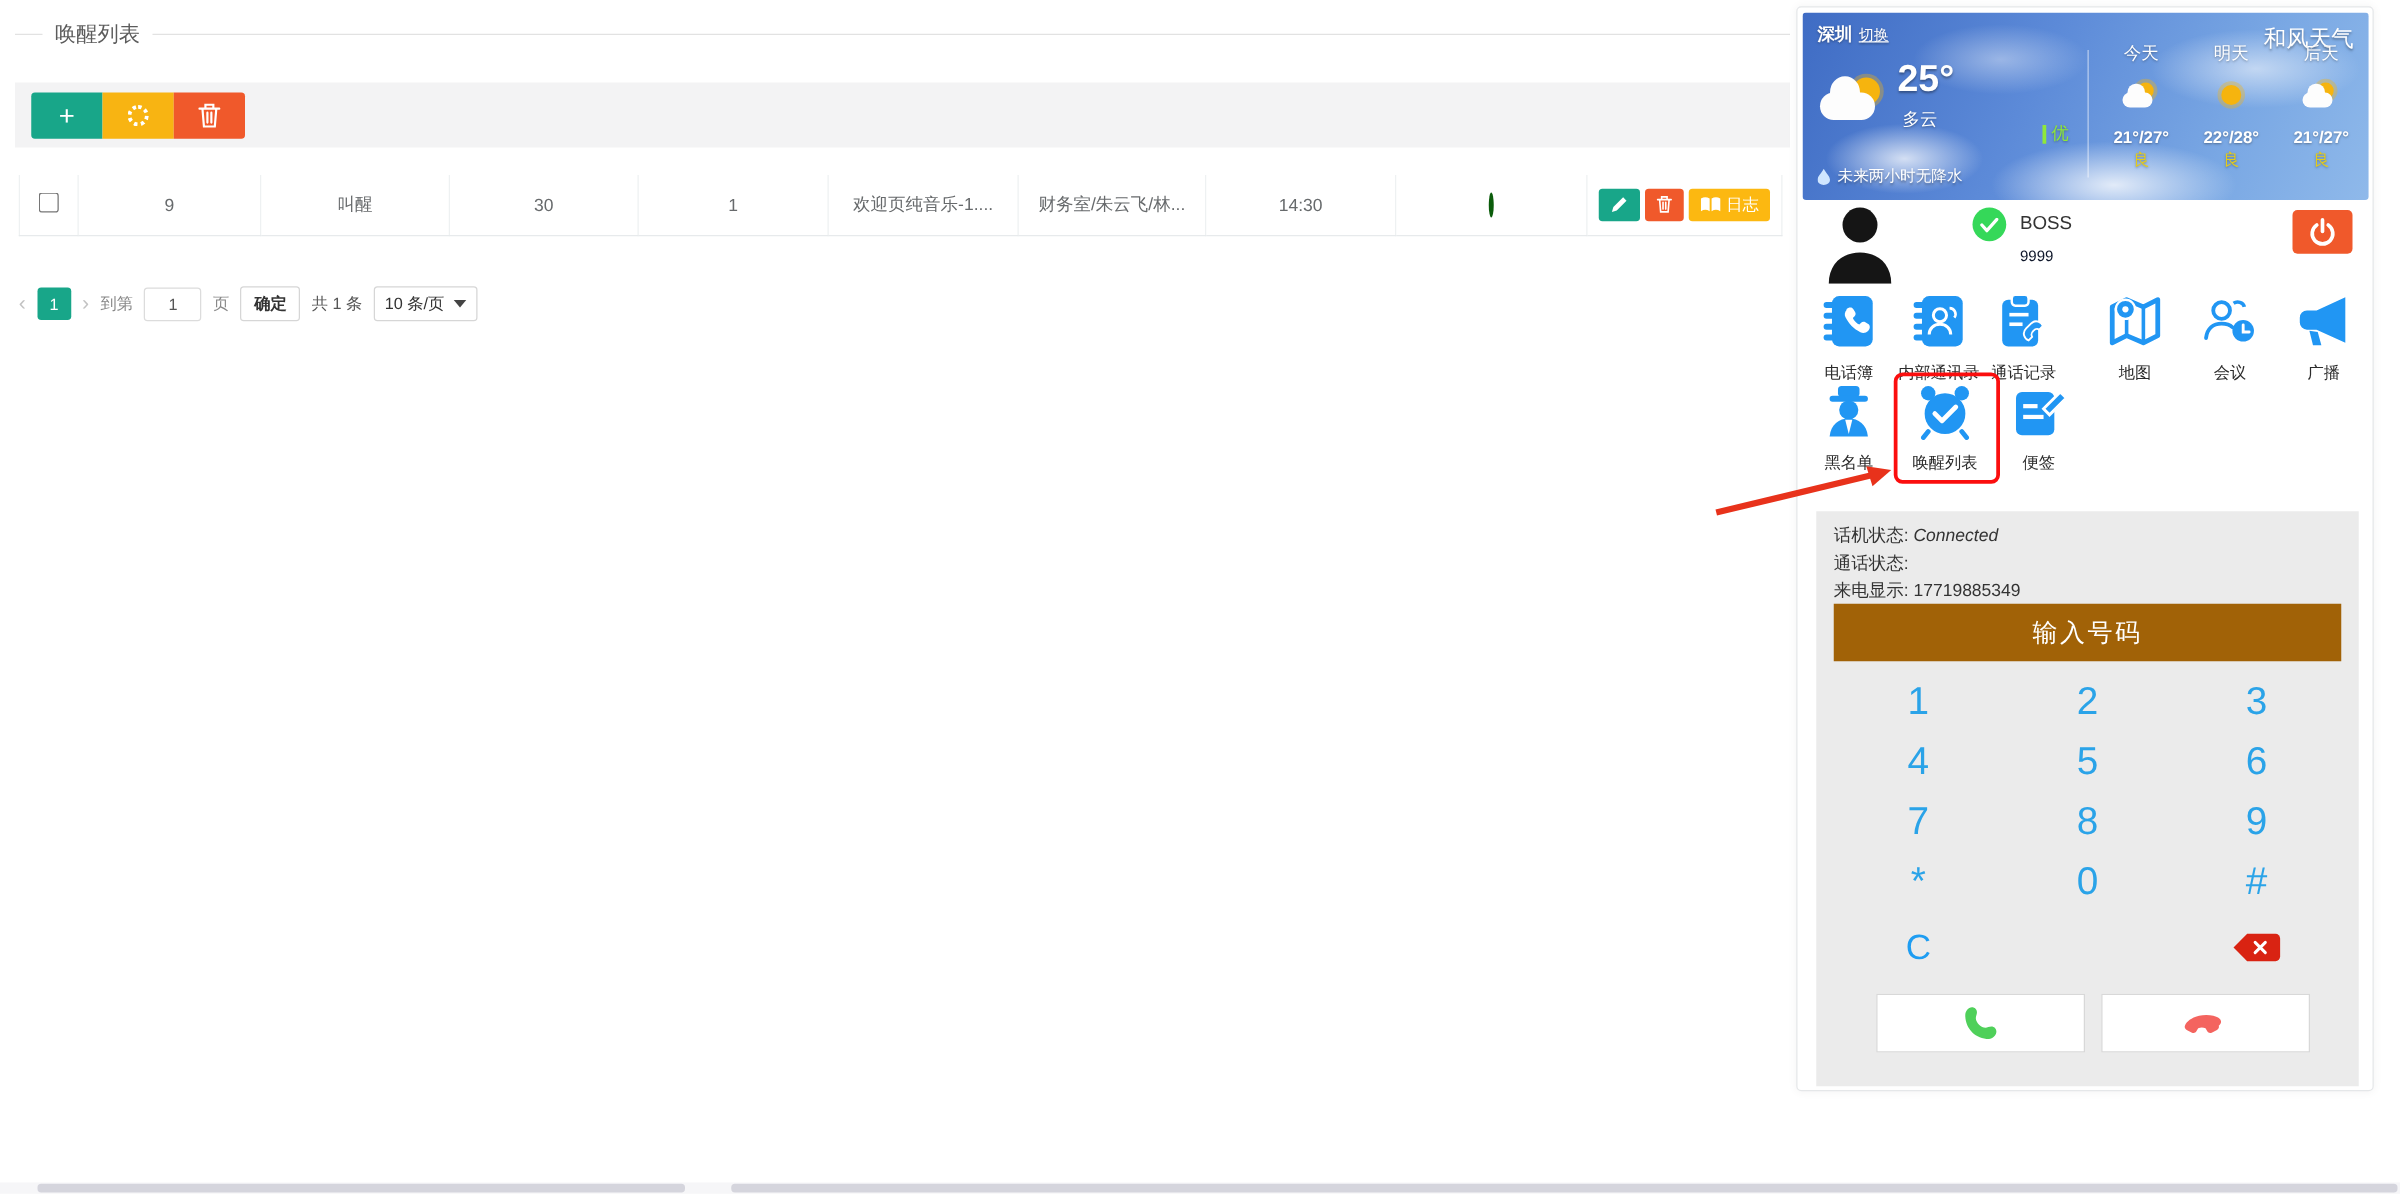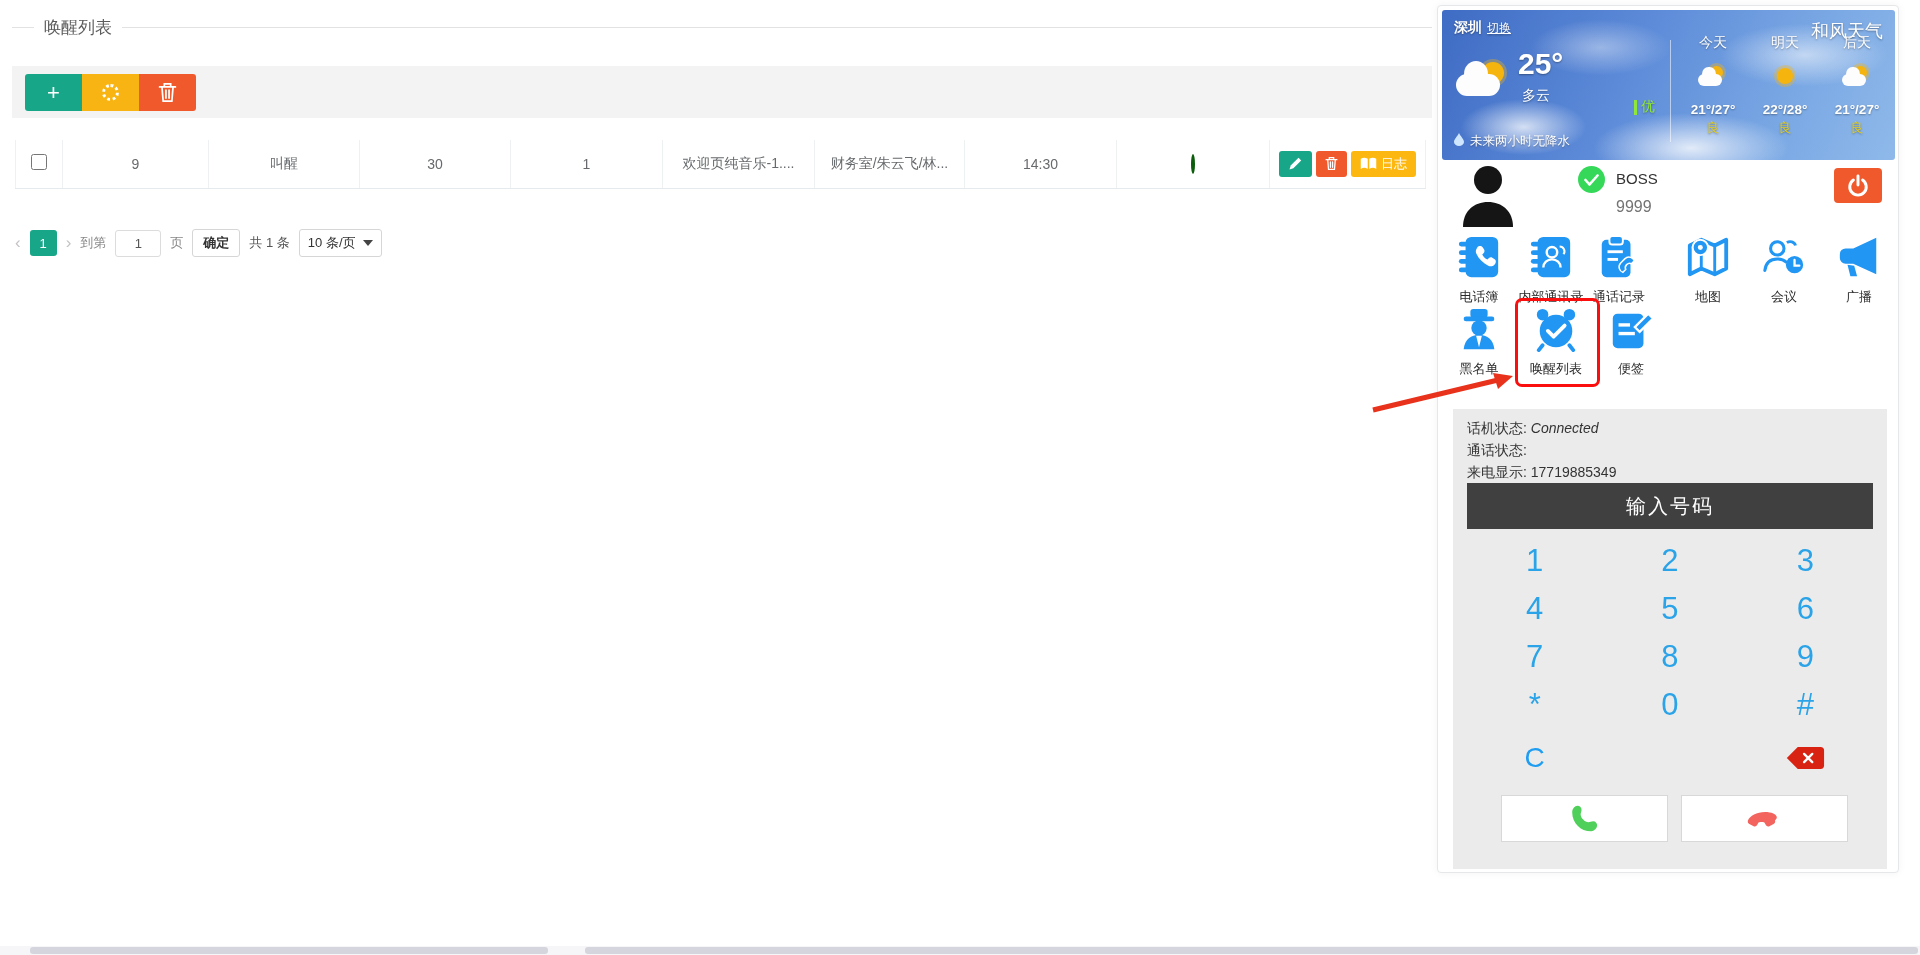--- a/index.html
+++ b/index.html
@@ -77,47 +77,47 @@
   .sun { position:absolute; border-radius:50%; background:#f6b40e; box-shadow:0 0 0 3px rgba(246,180,14,.35); }
   .cloud { position:absolute; background:#fdfdfd; border-radius:20px; }
   .cloud:before { content:""; position:absolute; width:55%; height:120%; background:#fdfdfd;
     border-radius:50%; top:-60%; left:18%; }
   .w-temp { position:absolute; left:76px; top:37px; font-size:30px; font-weight:700; }
   .w-cond { position:absolute; left:80px; top:77px; font-size:14px; }
   .w-aqi { position:absolute; left:192px; top:88px; color:#8fe839; font-size:14px;
     display:flex; align-items:center; gap:4px; }
   .w-aqi b { width:3px; height:15px; background:#8fe839; display:inline-block; }
   .w-notice { position:absolute; left:12px; bottom:10px; font-size:12.5px; display:flex;
-    align-items:flex-start; gap:6px; }
+    align-items:center; gap:6px; }
   .w-div { position:absolute; left:228px; top:30px; width:1px; height:102px; background:rgba(255,255,255,.55); }
   .w-day { position:absolute; top:0; width:66px; height:109px; text-align:center; }
   .w-day .lbl { margin-top:24px; font-size:14px; }
   .w-day .ic { position:relative; width:30px; height:24px; margin:14px auto 0; }
   .w-day .tmp { margin-top:12px; font-size:13.5px; font-weight:700; }
   .w-day .aq { margin-top:2px; font-size:13px; color:#e3cc1b; }
 
   .avatar { position:absolute; left:24px; top:157px; width:52px; height:64px; }
   .chk-circle { position:absolute; left:140px; top:160px; width:27px; height:27px; border-radius:50%;
     background:#35d859; display:flex; align-items:center; justify-content:center; }
   .u-name { position:absolute; left:178px; top:164px; font-size:15px; color:#333; }
-  .u-ext { position:absolute; left:178px; top:192px; font-size:16px; color:#737373; }
+  .u-ext { position:absolute; left:178px; top:192px; font-size:12px; color:#0f172a; }
   .logout { position:absolute; left:396px; top:162px; width:48px; height:35px; background:#f0592b;
     border-radius:4px; display:flex; align-items:center; justify-content:center; cursor:pointer; }
 
   .app { position:absolute; width:78px; text-align:center; cursor:pointer; }
   .app .ic { width:46px; height:46px; margin:0 auto; }
   .app .lbl { margin-top:4px; font-size:13px; color:#2b2b2b; white-space:nowrap; }
 
   .redbox { position:absolute; left:77px; top:292px; width:85px; height:89px;
     border:3px solid #fb0e0e; border-radius:7px; }
 
   .phonebox { position:absolute; left:15px; top:403px; width:434px; height:460px; background:#ebebeb; }
   .ph-lines { position:absolute; left:14px; top:8px; font-size:14px; color:#333; line-height:22px; }
   .ph-lines .val-italic { font-style:italic; }
-  .dial-head { position:absolute; left:14px; top:74px; width:406px; height:46px; background:#404040;
+  .dial-head { position:absolute; left:14px; top:74px; width:406px; height:46px; background:#a16207;
     color:#fff; font-size:20px; letter-spacing:2px; display:flex; align-items:center; justify-content:center; }
   .keypad { position:absolute; left:14px; top:128px; width:406px; display:grid;
     grid-template-columns:repeat(3,1fr); }
   .key { height:48px; display:flex; align-items:center; justify-content:center;
     color:#2aa3e8; font-size:31px; cursor:pointer; }
   .aux { position:absolute; left:14px; top:328px; width:406px; display:grid;
     grid-template-columns:repeat(3,1fr); }
   .aux .cell { height:42px; display:flex; align-items:center; justify-content:center; }
   .clear-key { color:#1e9df2; font-size:28px; cursor:pointer; }
   .call-btn { position:absolute; top:386px; width:167px; height:47px; background:#fff;

